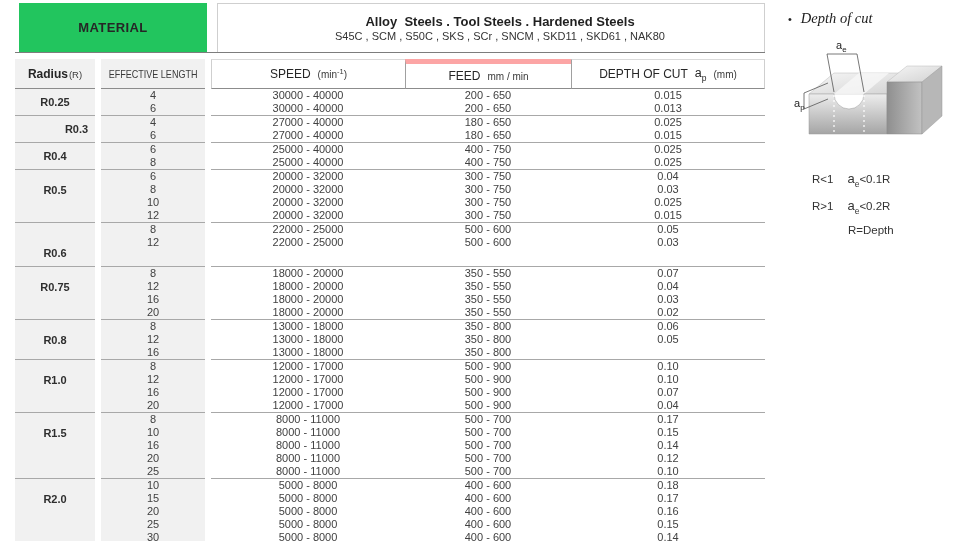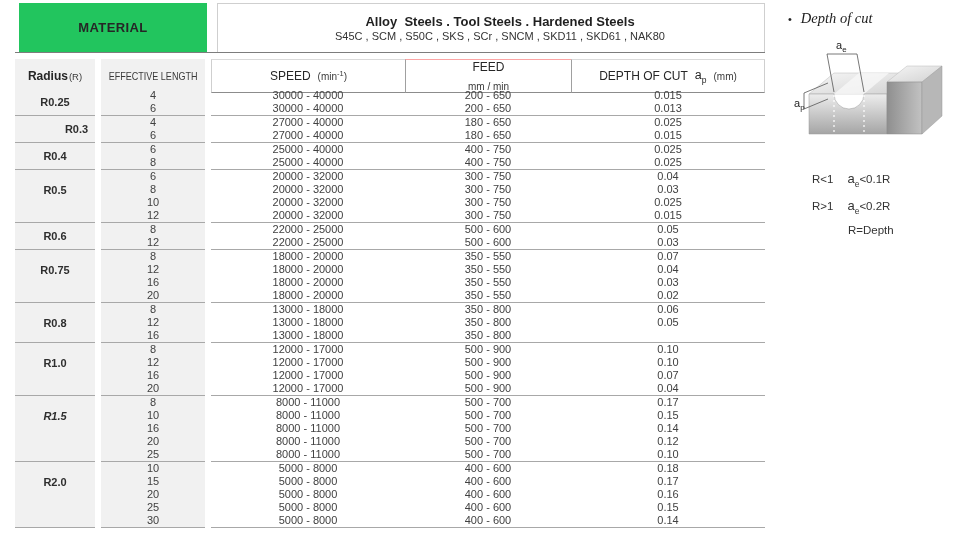--- a/index.html
+++ b/index.html
@@ -35,21 +35,21 @@
   .col-header{margin-top:6px;height:30px;}
   .h-cell{
     display:flex;align-items:center;justify-content:center;gap:7px;
     font-size:12px;color:var(--heading-text);border-bottom:1px solid var(--line-strong);
   }
   .h-radius,.h-len{background:var(--cell-bg);}
   .h-radius b{font-size:12px;}
   .h-radius .small{font-size:9.5px;margin-left:1px;color:#3a3a3a;}
   .h-len span{font-size:11px;display:inline-block;transform:scaleX(.82);white-space:nowrap;color:#3a3a3a;}
   .h-speed{border-left:1px solid var(--line-light);border-top:1px solid #dadada;}
-  .h-feed{border-left:1px solid #a0a0a0;border-top:1px solid #fca5a5;flex-direction:column;}
+  .h-feed{border-left:1px solid #a0a0a0;border-top:5px solid #fca5a5;}
   .h-depth{border-left:1px solid #a0a0a0;border-top:1px solid #dadada;border-right:1px solid var(--line-light);}
   .unit{font-size:10px;color:#3a3a3a;}
   .unit sup{font-size:7.5px;}
   .h-depth .sym{font-size:12.5px;}
   .h-depth .sym sub{font-size:8.5px;}
   
   .group .col{min-height:13px;}
   .group .radius-col,.group .len-col{background:var(--cell-bg);}
   .group:not(.first) .col{border-top:1px solid var(--group-line);}
   .group.last .col{border-bottom:1px solid var(--group-line);}
@@ -205,21 +205,21 @@
           </div>
           <div class="col depth-col">
             <div class="cell">0.04</div>
             <div class="cell">0.03</div>
             <div class="cell">0.025</div>
             <div class="cell">0.015</div>
           </div>
         </div>
         <div class="group grid7">
           <div class="col radius-col">
-            <div class="radius-label" style="height: 26px;">R0.6</div>
+            <div class="radius-label" style="height: 26px; margin-top: 17px;">R0.6</div>
           </div>
           <div class="gut"></div>
           <div class="col len-col">
             <div class="cell">8</div>
             <div class="cell">12</div>
           </div>
           <div class="gut"></div>
           <div class="col speed-col">
             <div class="cell">22000 - 25000</div>
             <div class="cell">22000 - 25000</div>
@@ -316,21 +316,21 @@
           </div>
           <div class="col depth-col">
             <div class="cell">0.10</div>
             <div class="cell">0.10</div>
             <div class="cell">0.07</div>
             <div class="cell">0.04</div>
           </div>
         </div>
         <div class="group grid7">
           <div class="col radius-col">
-            <div class="radius-label" style="height: 39px; font-style: italic;">R1.5</div>
+            <div class="radius-label" style="height: 39px;">R1.5</div>
           </div>
           <div class="gut"></div>
           <div class="col len-col">
             <div class="cell">8</div>
             <div class="cell">10</div>
             <div class="cell">16</div>
             <div class="cell">20</div>
             <div class="cell">25</div>
           </div>
           <div class="gut"></div>

